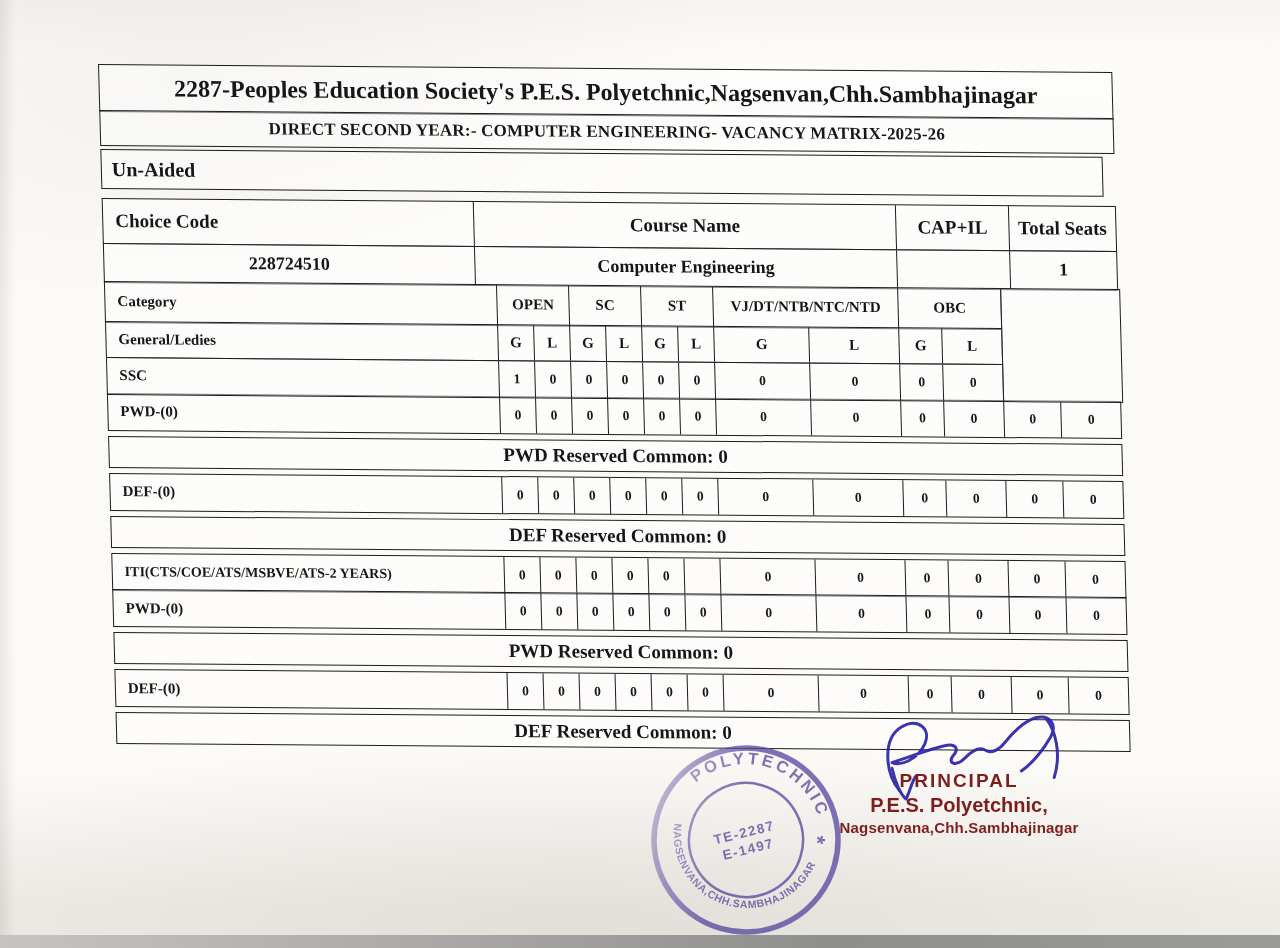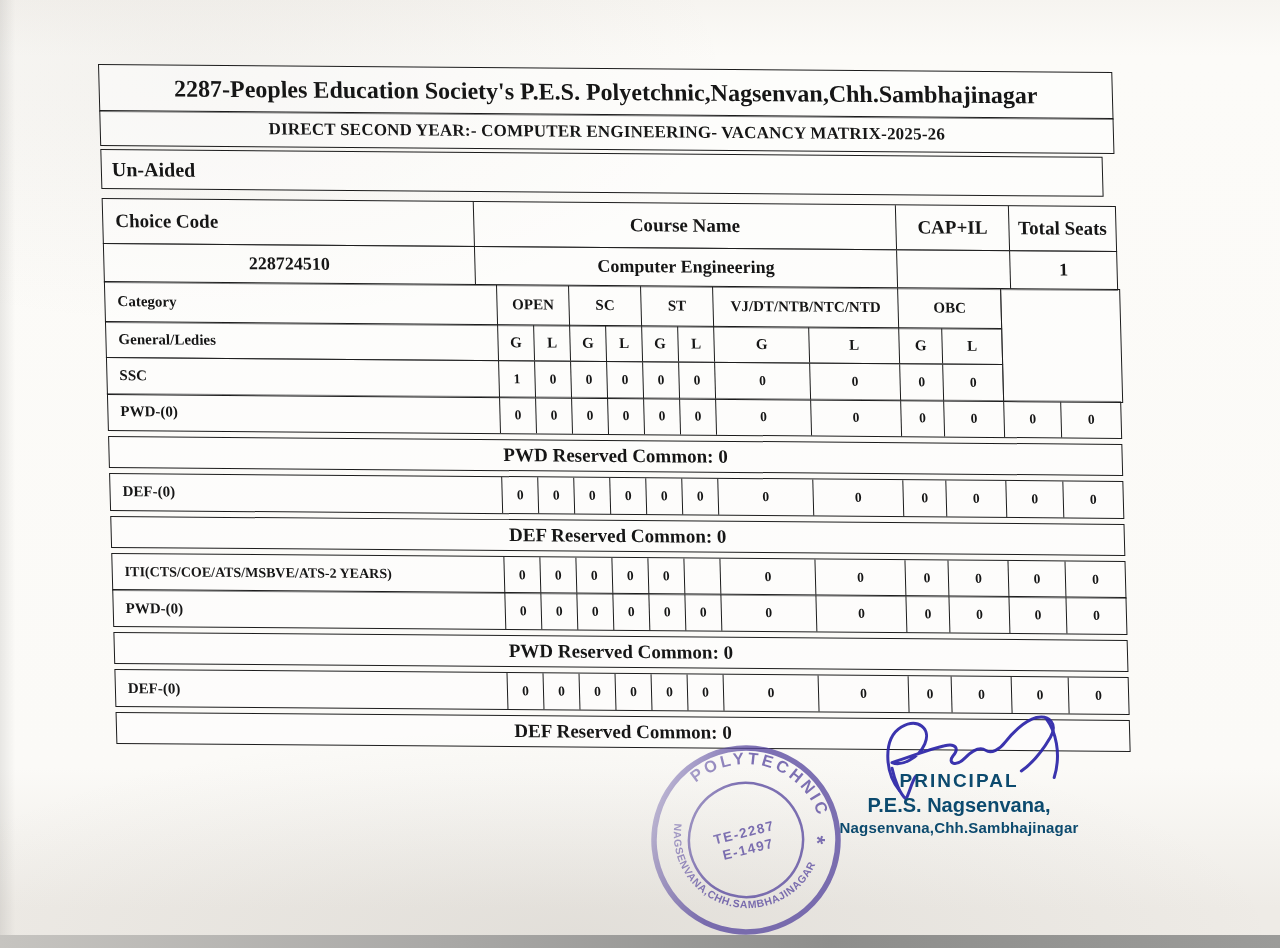--- a/index.html
+++ b/index.html
@@ -53,21 +53,21 @@
   .lbl-sm{font-size:14px;}
   .hdr-cell{font-weight:bold;}
   
   .stamp{position:absolute;left:646px;top:740px;width:200px;height:200px;opacity:.82;
          filter:blur(.3px);
          -webkit-mask-image:linear-gradient(105deg,rgba(0,0,0,.22) 0%,rgba(0,0,0,.55) 16%,rgba(0,0,0,.95) 42%);
          mask-image:linear-gradient(105deg,rgba(0,0,0,.22) 0%,rgba(0,0,0,.55) 16%,rgba(0,0,0,.95) 42%);}
   
   .sig-ink{position:absolute;left:862px;top:710px;width:225px;height:92px;opacity:.92;}
   .sig-block{position:absolute;left:838px;top:770px;width:242px;text-align:center;
-             font-family:"Liberation Sans",sans-serif;color:#0c4a6e;}
+             font-family:"Liberation Sans",sans-serif;color:#7f1d1d;}
   .sig-title{font-size:19px;font-weight:bold;letter-spacing:2px;}
   .sig-org{font-size:20px;font-weight:bold;margin-top:2px;}
   .sig-place{font-size:15px;font-weight:bold;margin-top:2px;letter-spacing:.2px;}
 </style>
 </head>
 <body>
 
 <div class="scene">
   <div class="paper"></div>
   <div class="desk"></div>
@@ -261,17 +261,17 @@
   <svg class="sig-ink" viewBox="0 0 240 98">
     <g fill="none" stroke-width="3.2" stroke-linecap="round" stroke-linejoin="round" stroke="#2b24a8">
       <path d="M 40,86 C 24,66 22,30 42,18 C 60,8 74,20 67,36 C 60,52 42,60 32,56 C 52,50 70,42 88,38 C 100,35 104,41 97,49 C 91,57 100,61 110,51 C 118,43 126,39 132,43 C 138,47 147,42 153,34 C 159,26 172,12 186,8 C 200,5 209,15 201,29 C 191,46 180,58 170,65"></path>
       <path d="M 197,10 C 206,22 213,46 205,72"></path>
       <path d="M 32,62 C 35,76 41,90 47,95 C 51,87 53,77 57,71"></path>
     </g>
   </svg>
 
   <div class="sig-block">
     <div class="sig-title">PRINCIPAL</div>
-    <div class="sig-org">P.E.S. Nagsenvana,</div>
+    <div class="sig-org">P.E.S. Polyetchnic,</div>
     <div class="sig-place">Nagsenvana,Chh.Sambhajinagar</div>
   </div>
 
 </div>
 
 </body></html>

